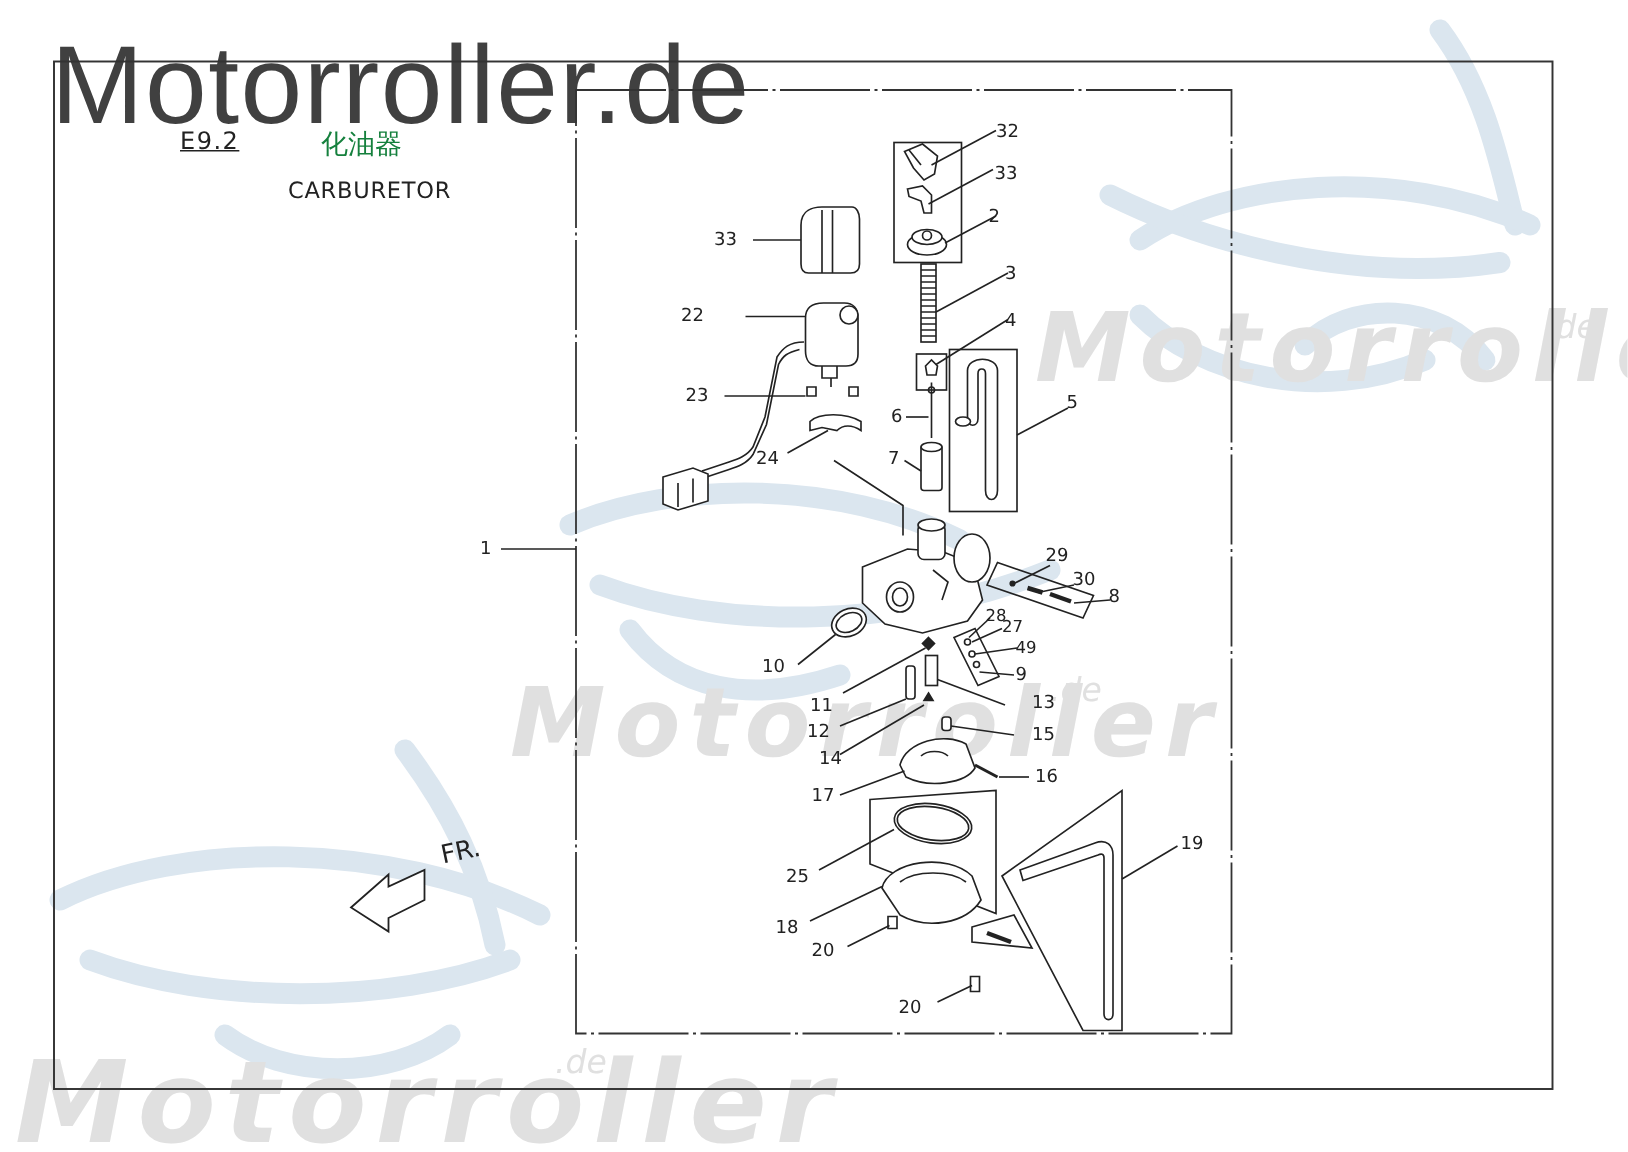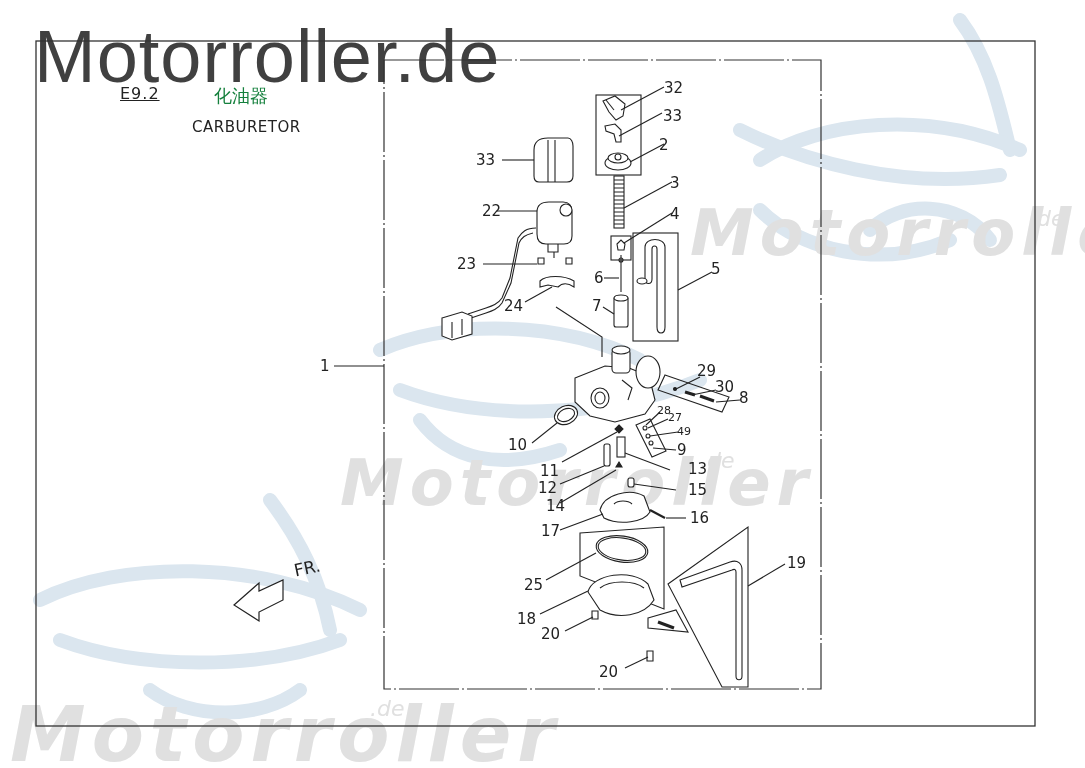--- a/index.html
+++ b/index.html
@@ -9,21 +9,21 @@
   .wm-text { position:absolute; color:#dcdcdc; white-space:nowrap; pointer-events:none; }
   .wm-top { left:34px; top:14px; font-size:74px; font-family:"Liberation Sans", sans-serif; letter-spacing:1px; color:#404040; }
   .wm-italic { font-style:italic; font-weight:bold; font-family:"DejaVu Sans", sans-serif; letter-spacing:6px; color:#e0e0e0; }
   .wm-right { left:690px; top:196px; font-size:64px; }
   .wm-mid { left:340px; top:446px; font-size:64px; }
   .wm-bottom { left:10px; top:690px; font-size:76px; }
   .wm-de { font-size:22px; font-style:italic; color:#e0e0e0; position:absolute; font-family:"DejaVu Sans", sans-serif; }
   .title-code { position:absolute; left:120px; top:84px; font-size:16px; color:#222; text-decoration:underline; letter-spacing:1px; font-family:"DejaVu Sans", sans-serif; }
   .title-cn { position:absolute; left:214px; top:84px; font-size:18px; color:#15803d; font-family:"DejaVu Sans", sans-serif; }
   .title-en { position:absolute; left:192px; top:108px; font-size:15px; color:#222; letter-spacing:0.5px; font-family:"DejaVu Sans", sans-serif;margin-top:10px; }
-  .callout { position:absolute; font-size:15px; color:#222; font-family:"DejaVu Sans", sans-serif; line-height:1; cursor:pointer; }
+  .callout { position:absolute; font-size:12px; color:#222; font-family:"DejaVu Sans", sans-serif; line-height:1; cursor:pointer; }
   .callout.small { font-size:11px; }
   .fr-label { position:absolute; left:294px; top:558px; font-size:17px; color:#222; transform:rotate(-12deg); font-family:"DejaVu Sans", sans-serif; }
 </style>
 </head>
 <body>
 
 <div class="stage">
 
   <svg width="1085" height="768">
     <g fill="none" stroke="#dbe6ef" stroke-width="14" stroke-linecap="round">
@@ -224,21 +224,21 @@
   <div class="callout" style="left:688px; top:462px;">13</div>
   <div class="callout" style="left:546px; top:499px;">14</div>
   <div class="callout" style="left:688px; top:483px;">15</div>
   <div class="callout" style="left:690px; top:511px;">16</div>
   <div class="callout" style="left:541px; top:524px;">17</div>
   <div class="callout" style="left:517px; top:612px;">18</div>
   <div class="callout" style="left:787px; top:556px;">19</div>
   <div class="callout" style="left:541px; top:627px;">20</div>
   <div class="callout" style="left:599px; top:665px;">20</div>
   <div class="callout" style="left:476px; top:153px;">33</div>
-  <div class="callout" style="left:482px; top:204px;text-align:center;">22</div>
+  <div class="callout" style="left:454px; top:204px;text-align:center;">22</div>
   <div class="callout" style="left:457px; top:257px;">23</div>
   <div class="callout" style="left:504px; top:299px;">24</div>
   <div class="callout" style="left:524px; top:578px;">25</div>
   <div class="callout small" style="left:677px; top:426px;">49</div>
   <div class="callout small" style="left:668px; top:412px;">27</div>
   <div class="callout small" style="left:657px; top:405px;">28</div>
   <div class="callout" style="left:697px; top:364px;">29</div>
   <div class="callout" style="left:715px; top:380px;">30</div>
   <div class="callout" style="left:664px; top:81px;">32</div>
   <div class="callout" style="left:663px; top:109px;">33</div>

